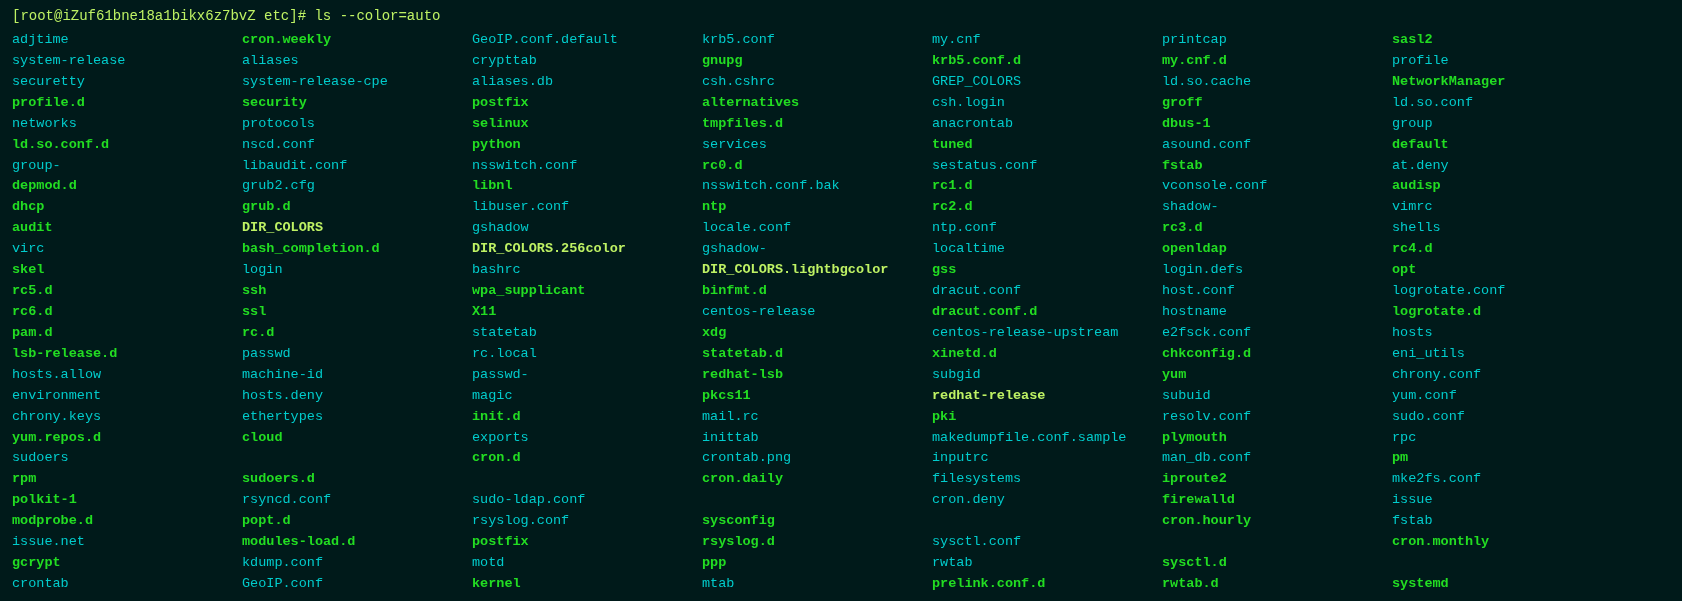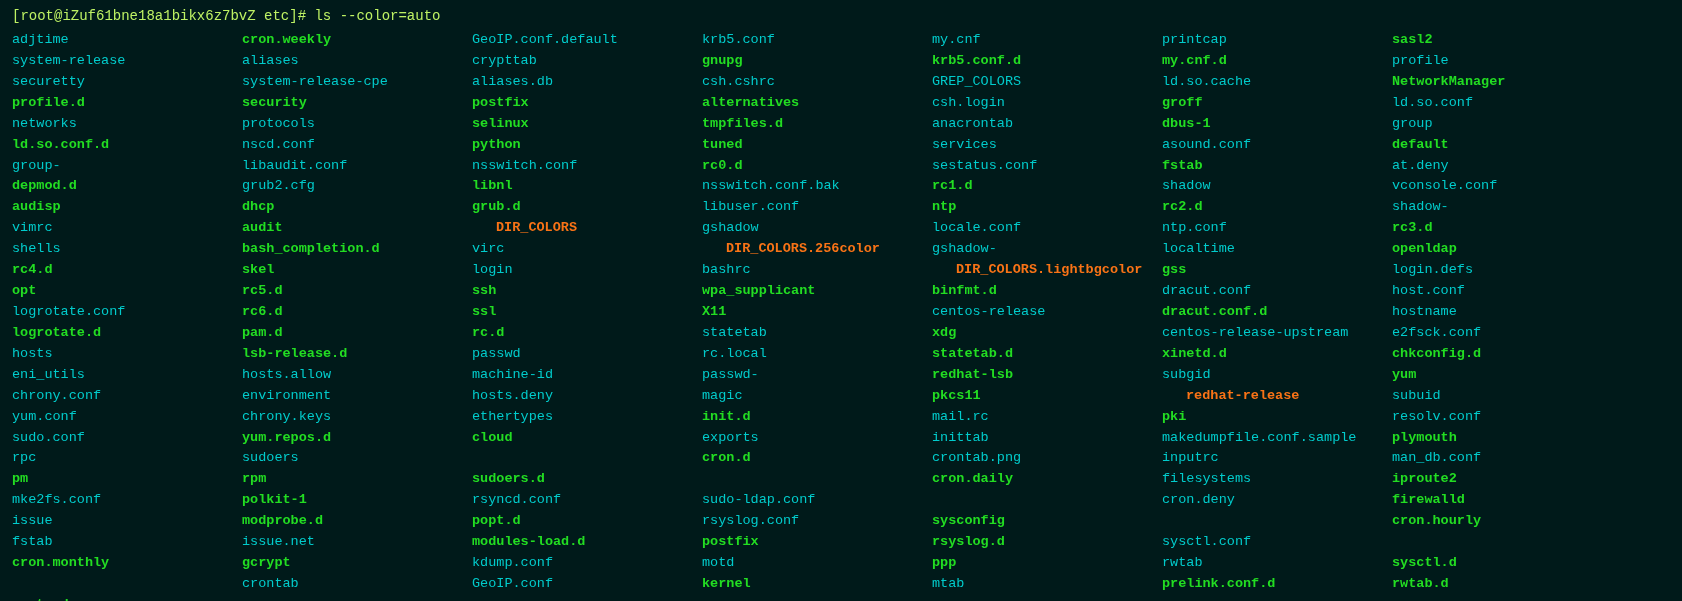--- a/index.html
+++ b/index.html
@@ -14,21 +14,21 @@
       overflow-x: hidden;
     }
     .prompt-line {
       color: #bef264;
       margin-bottom: 6px;
       white-space: pre;
     }
 
     .dir { color: #22dd22; font-weight: bold; }
     .file { color: #00cccc; }
-    .bold-file { color: #f97316; font-weight: bold; margin-left: 24px; }
+    .bold-file { color: #bef264; font-weight: bold; }
 
     .grid-container {
       display: grid;
       grid-template-columns: 230px 230px 230px 230px 230px 230px 230px;
       line-height: 1.55;
     }
     .cell {
       white-space: nowrap;
       overflow: hidden;
       font-size: 13.5px;
@@ -71,55 +71,54 @@
       <div class="cell file">networks</div>
       <div class="cell file">protocols</div>
       <div class="cell dir">selinux</div>
       <div class="cell dir">tmpfiles.d</div>
       <div class="cell file">anacrontab</div>
       <div class="cell dir">dbus-1</div>
       <div class="cell file">group</div>
       <div class="cell dir">ld.so.conf.d</div>
       <div class="cell file">nscd.conf</div>
       <div class="cell dir">python</div>
+      <div class="cell file">services</div>
       <div class="cell dir">tuned</div>
-      <div class="cell file">services</div>
       <div class="cell file">asound.conf</div>
       <div class="cell dir">default</div>
       <div class="cell file">group-</div>
       <div class="cell file">libaudit.conf</div>
       <div class="cell file">nsswitch.conf</div>
       <div class="cell dir">rc0.d</div>
       <div class="cell file">sestatus.conf</div>
       <div class="cell dir">fstab</div>
       <div class="cell file">at.deny</div>
       <div class="cell dir">depmod.d</div>
       <div class="cell file">grub2.cfg</div>
       <div class="cell dir">libnl</div>
       <div class="cell file">nsswitch.conf.bak</div>
       <div class="cell dir">rc1.d</div>
-      <div class="cell file">shadow</div>
       <div class="cell file">vconsole.conf</div>
       <div class="cell dir">audisp</div>
       <div class="cell dir">dhcp</div>
       <div class="cell dir">grub.d</div>
       <div class="cell file">libuser.conf</div>
       <div class="cell dir">ntp</div>
       <div class="cell dir">rc2.d</div>
       <div class="cell file">shadow-</div>
       <div class="cell file">vimrc</div>
       <div class="cell dir">audit</div>
       <div class="cell bold-file">DIR_COLORS</div>
       <div class="cell file">gshadow</div>
       <div class="cell file">locale.conf</div>
       <div class="cell file">ntp.conf</div>
       <div class="cell dir">rc3.d</div>
       <div class="cell file">shells</div>
+      <div class="cell file">virc</div>
       <div class="cell dir">bash_completion.d</div>
-      <div class="cell file">virc</div>
       <div class="cell bold-file">DIR_COLORS.256color</div>
       <div class="cell file">gshadow-</div>
       <div class="cell file">localtime</div>
       <div class="cell dir">openldap</div>
       <div class="cell dir">rc4.d</div>
       <div class="cell dir">skel</div>
       <div class="cell file">login</div>
       <div class="cell file">bashrc</div>
       <div class="cell bold-file">DIR_COLORS.lightbgcolor</div>
       <div class="cell dir">gss</div>

